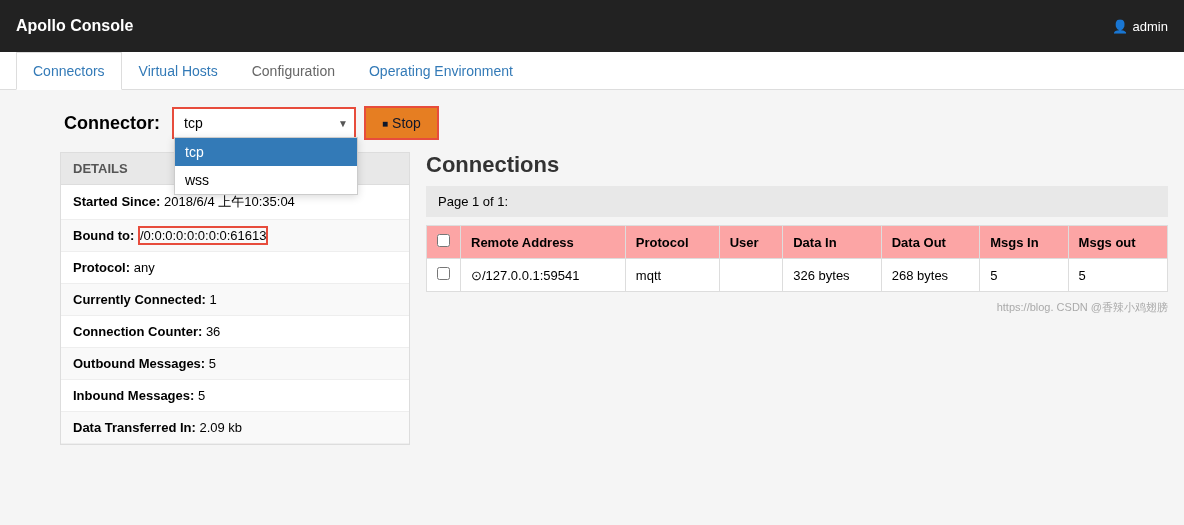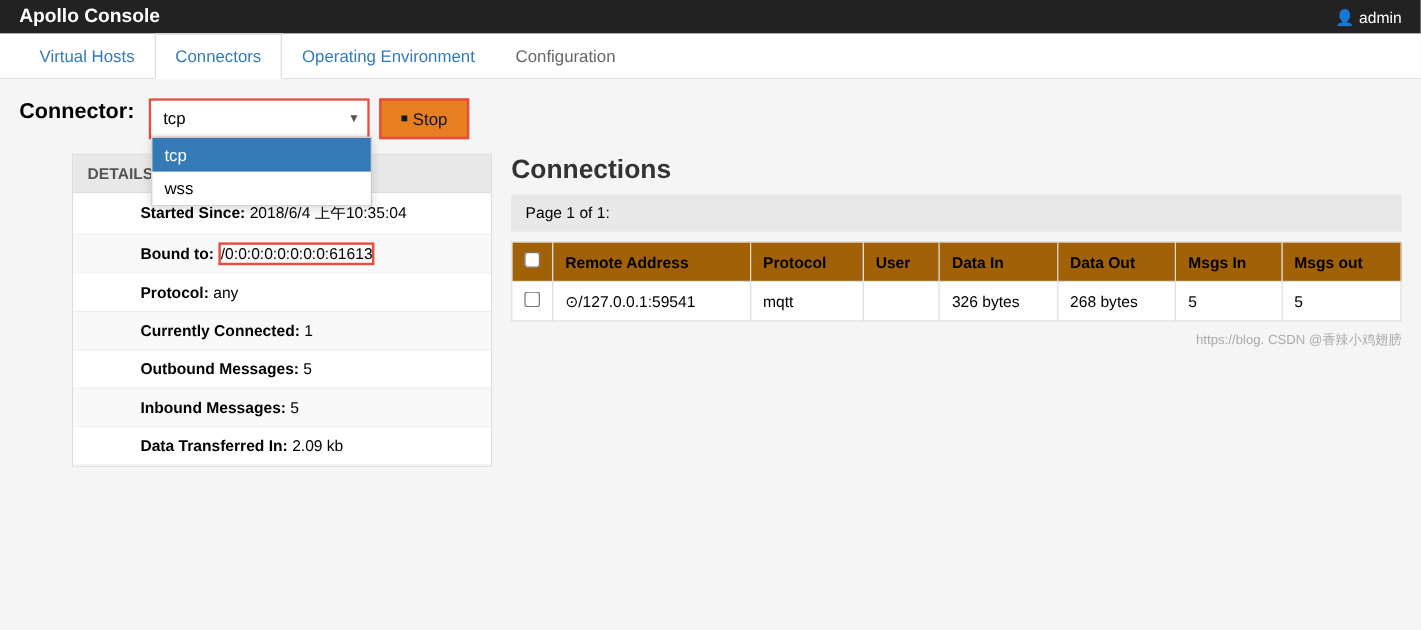--- a/index.html
+++ b/index.html
@@ -6,21 +6,21 @@
     body { font-family: Arial, sans-serif; font-size: 14px; background: #f5f5f5; }
 
     
     .navbar {
       background: #222;
       color: #fff;
       display: flex;
       align-items: center;
       justify-content: space-between;
       padding: 0 16px;
-      height: 28px;
+      height: 52px;
     }
     .navbar-brand { font-size: 16px; font-weight: bold; }
     .navbar-user { font-size: 13px; cursor: pointer; }
     .navbar-user::before { content: "👤 "; }
 
     
     .tab-bar {
       background: #fff;
       border-bottom: 1px solid #ddd;
       display: flex;
@@ -46,22 +46,24 @@
 
     
     .main-content {
       padding: 16px;
       background: #f5f5f5;
     }
 
     
     .connector-row {
       display: flex;
+      align-items: center;
       margin-bottom: 12px;
       position: relative;
+      margin-left: 48px;
     }
     .connector-label {
       font-size: 18px;
       font-weight: bold;
       margin-right: 12px;
     }
     .connector-select-box {
       border: 2px solid #e74c3c;
       display: inline-block;
       position: relative;
@@ -151,21 +153,21 @@
     }
     .detail-row {
       padding: 8px 12px;
       border-bottom: 1px solid #eee;
       font-size: 13px;
       background: #fff;
     }
     .detail-row:nth-child(odd) {
       background: #f9f9f9;
     }
-    .detail-key { font-weight: bold; margin-left: 44px; }
+    .detail-key { font-weight: bold; }
 
     
     .bound-highlight {
       border: 2px solid #e74c3c;
       display: inline;
     }
 
     
     .right-panel {
       flex: 1;
@@ -185,21 +187,21 @@
     }
 
     
     .connections-table {
       width: 100%;
       border-collapse: collapse;
       background: #fff;
       border: 1px solid #ddd;
     }
     .connections-table th {
-      background: #a16207;
+      background: #fca5a5;
       border: 1px solid #ddd;
       padding: 8px 10px;
       font-size: 13px;
       text-align: left;
       font-weight: bold;
     }
     .connections-table td {
       border: 1px solid #ddd;
       padding: 8px 10px;
       font-size: 13px;
@@ -220,31 +222,31 @@
   </style>
 </head>
 <body>
 
 <div class="navbar">
   <span class="navbar-brand">Apollo Console</span>
   <span class="navbar-user">admin</span>
 </div>
 
 <div class="tab-bar">
+  <div class="tab active">
+    <span>Connectors</span>
+  </div>
   <div class="tab highlight">
     <span>Virtual Hosts</span>
   </div>
-  <div class="tab active">
-    <span>Connectors</span>
+  <div class="tab">
+    <span>Configuration</span>
   </div>
   <div class="tab highlight">
     <span>Operating Environment</span>
-  </div>
-  <div class="tab">
-    <span>Configuration</span>
   </div>
 </div>
 
 <div class="main-content">
 
   <div class="connector-row">
     <span class="connector-label">Connector:</span>
 
     <div class="connector-select-box">
       <select class="connector-select">
@@ -278,20 +280,24 @@
         <span class="detail-key">Bound to: </span>
         <span class="bound-highlight">/0:0:0:0:0:0:0:0:61613</span>
       </div>
       <div class="detail-row">
         <span class="detail-key">Protocol: </span>
         <span>any</span>
       </div>
       <div class="detail-row">
         <span class="detail-key">Currently Connected: </span>
         <span>1</span>
+      </div>
+      <div class="detail-row">
+        <span class="detail-key">Connection Counter: </span>
+        <span>36</span>
       </div>
       <div class="detail-row">
         <span class="detail-key">Outbound Messages: </span>
         <span>5</span>
       </div>
       <div class="detail-row">
         <span class="detail-key">Inbound Messages: </span>
         <span>5</span>
       </div>
       <div class="detail-row">

